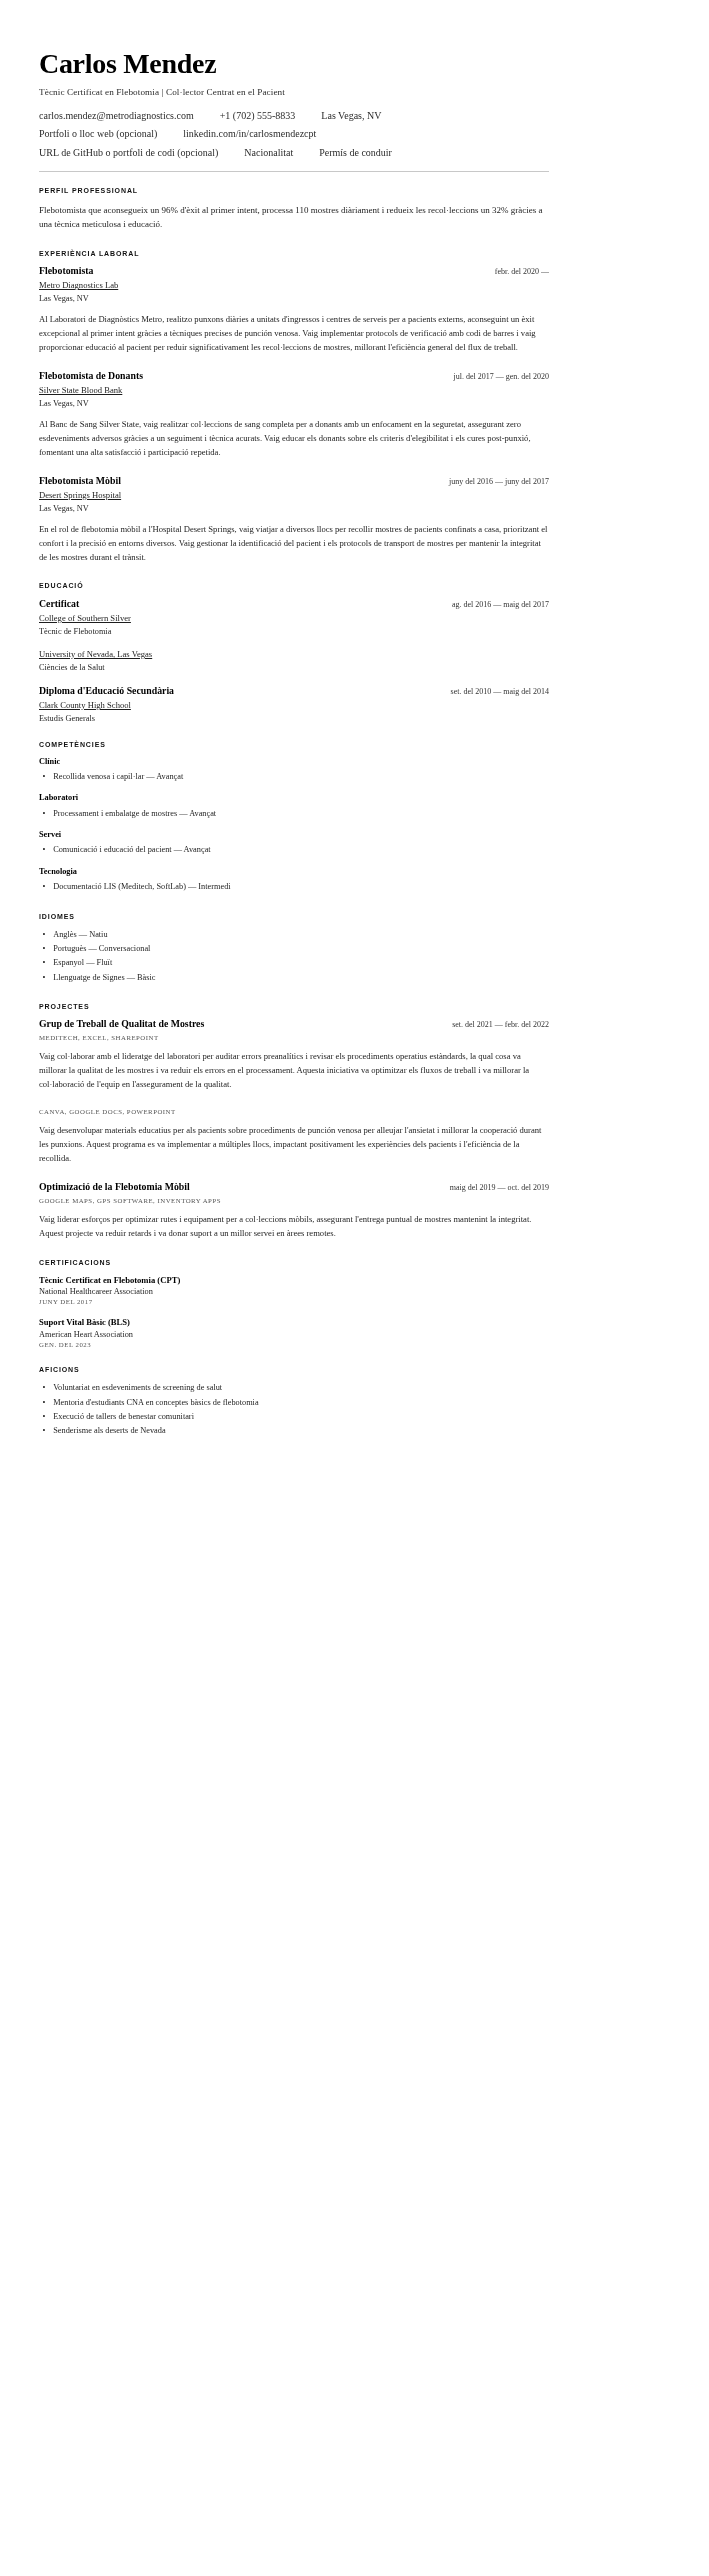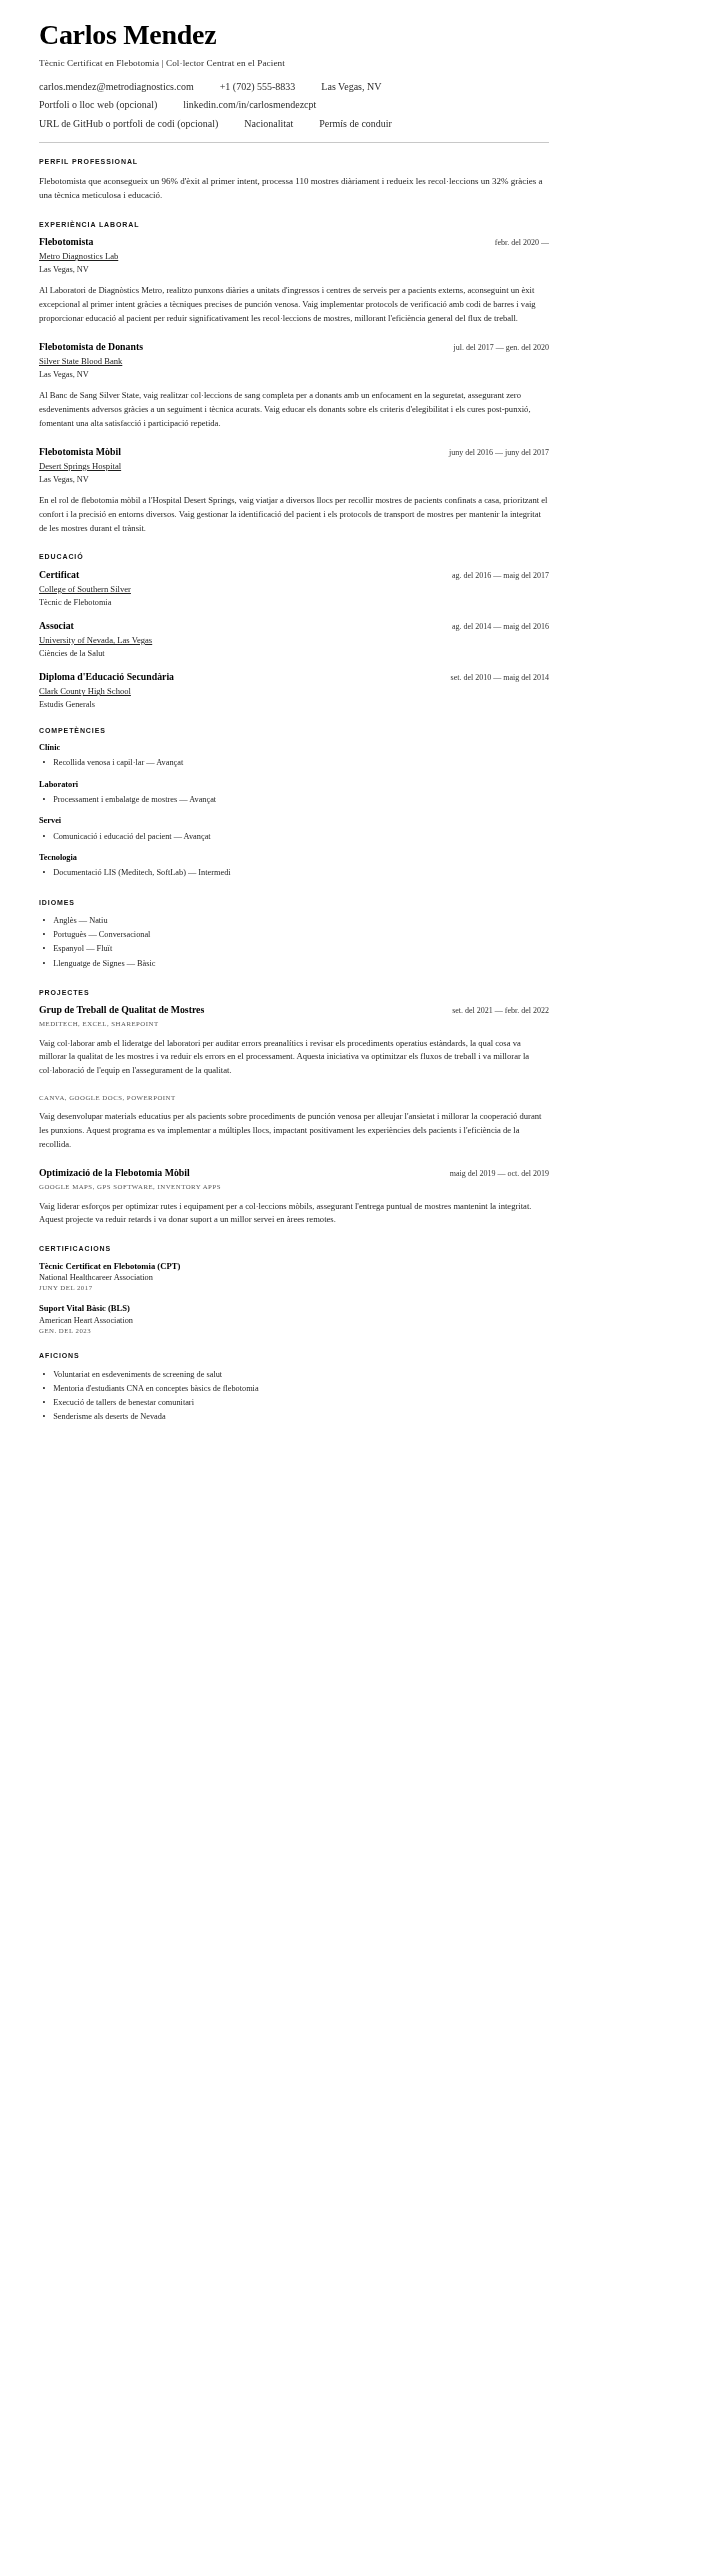--- a/index.html
+++ b/index.html
@@ -8,21 +8,21 @@
     padding: 0;
     background: #ffffff;
   }
   body {
     font-family: "Liberation Serif", serif;
     color: #1a1a1a;
     width: 710px;
   }
   .page {
     width: 588px;
-    padding: 20px 39px 24px 39px;
+    padding: 49px 39px 24px 39px;
   }
   .name {
     font-family: "Liberation Serif", serif;
     font-size: 28px;
     font-weight: bold;
     letter-spacing: -0.3px;
     line-height: 1.05;
     margin: 0 0 8.3px 0;
     color: #000;
   }
@@ -217,24 +217,20 @@
     <div class="edu-entry">
       <div class="entry-head">
         <div class="entry-title">Certificat</div>
         <div class="entry-dates">ag. del 2016 — maig del 2017</div>
       </div>
       <div class="entry-org">College of Southern Silver</div>
       <div class="entry-sub">Tècnic de Flebotomia</div>
     </div>
 
     <div class="edu-entry">
-      <div class="entry-head">
-        <div class="entry-title">Associat</div>
-        <div class="entry-dates">ag. del 2014 — maig del 2016</div>
-      </div>
       <div class="entry-org">University of Nevada, Las Vegas</div>
       <div class="entry-sub">Ciències de la Salut</div>
     </div>
 
     <div class="edu-entry">
       <div class="entry-head">
         <div class="entry-title">Diploma d'Educació Secundària</div>
         <div class="entry-dates">set. del 2010 — maig del 2014</div>
       </div>
       <div class="entry-org">Clark County High School</div>

